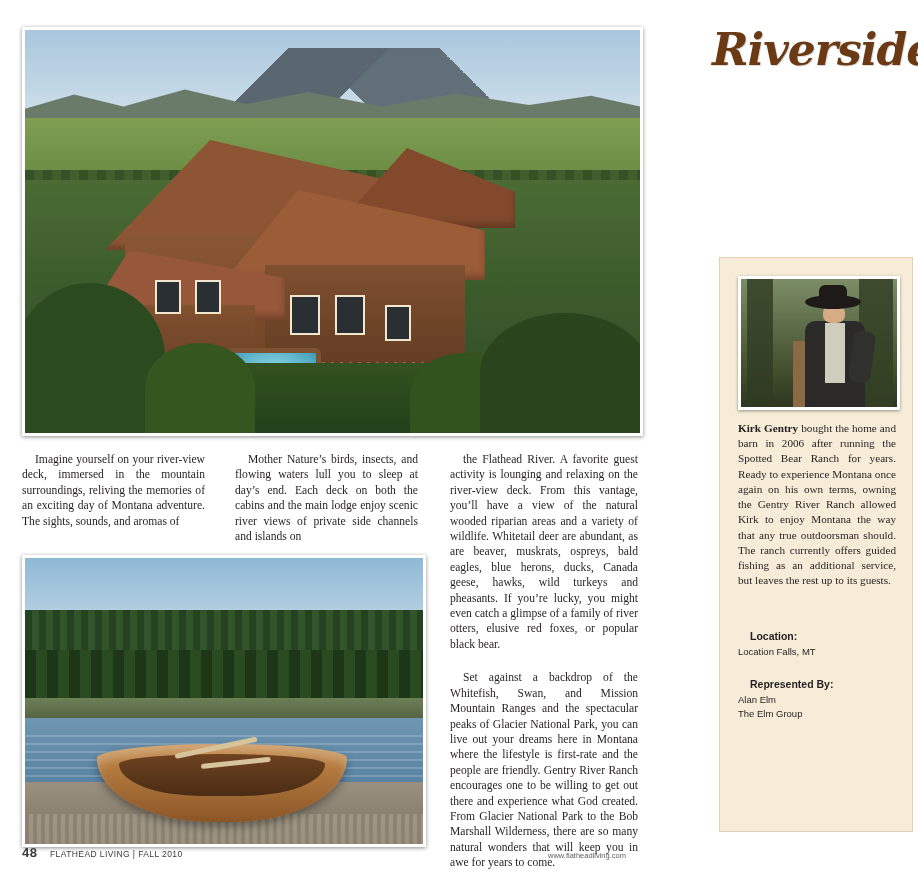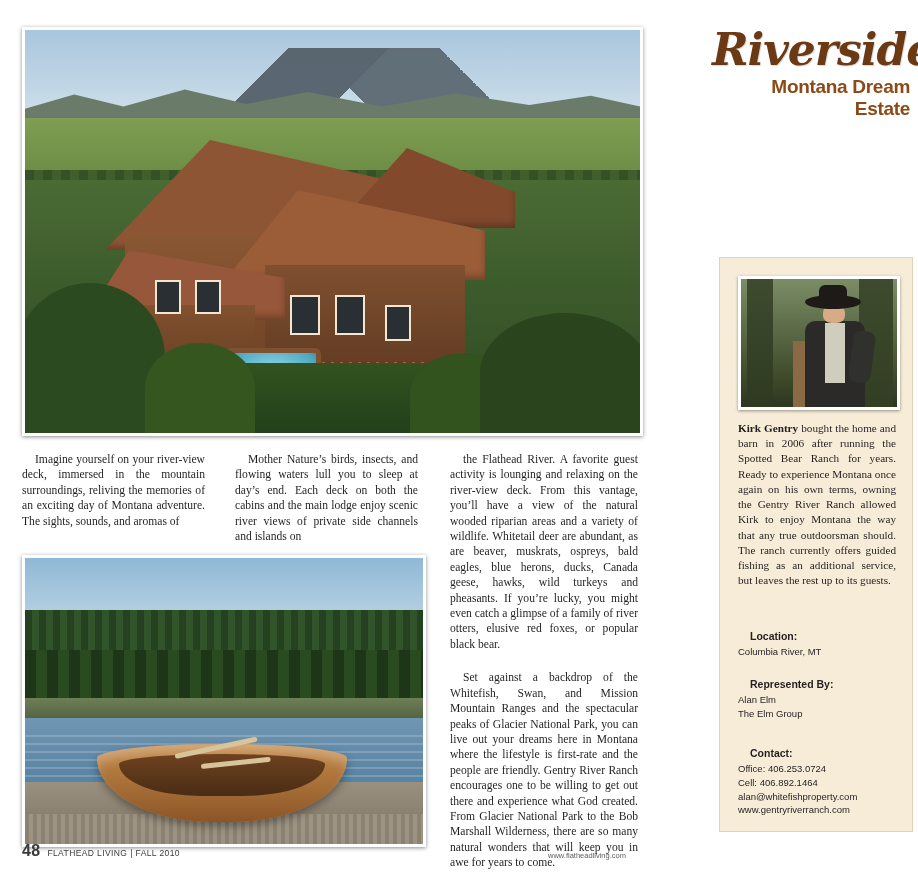--- a/index.html
+++ b/index.html
@@ -203,22 +203,22 @@
     position: absolute;
     left: 22px;
     bottom: 18px;
     font-size: 8.5px;
     letter-spacing: .4px;
     color: #3a3a3a;
     font-family: "Liberation Sans", sans-serif;
   }
   .folio {
     font-weight: bold;
-    font-size: 16px;
-    margin-right: 4px;
+    font-size: 13px;
+    margin-right: 10px;
   }
   .footer-url-1 {
     position: absolute;
     left: 548px;
     bottom: 18px;
     font-size: 7.5px;
     color: #5e5e5e;
     font-family: "Liberation Sans", sans-serif;
   }
 
@@ -398,21 +398,20 @@
       <span class="folio">48</span>
       <span>FLATHEAD LIVING  |  FALL 2010</span>
     </div>
     <div class="footer-url-1">www.flatheadliving.com</div>
   </div>
 
   <div class="right-col">
 
     <div class="masthead">
       <div class="script">Riverside</div>
-      <div class="sub">Montana Dream Estate</div>
     </div>
 
 
   </div>
 
   <div class="sidebar-box">
 
     <div class="portrait">
       <div class="pt-bg"></div>
       <div class="pt-tree1"></div>
@@ -425,31 +424,24 @@
       <div class="pt-hat-top"></div>
       <div class="pt-hat"></div>
     </div>
 
     <div class="sb-text">
       <b>Kirk Gentry</b><span> bought the home and barn in 2006 after running the Spotted Bear Ranch for years. Ready to experience Montana once again on his own terms, owning the Gentry River Ranch allowed Kirk to enjoy Montana the way that any true outdoorsman should. The ranch currently offers guided fishing as an additional service, but leaves the rest up to its guests.</span>
     </div>
 
     <div class="sb-field f-location">
       <div class="sb-label">Location:</div>
-      <div class="sb-val">Columbia River, MT</div>
+      <div class="sb-val">Location Falls, MT</div>
     </div>
 
     <div class="sb-field f-rep">
       <div class="sb-label">Represented By:</div>
       <div class="sb-val">Alan Elm</div>
       <div class="sb-val">The Elm Group</div>
     </div>
 
-    <div class="sb-field f-contact">
-      <div class="sb-label">Contact:</div>
-      <div class="sb-val">Office: 406.253.0724</div>
-      <div class="sb-val">Cell: 406.892.1464</div>
-      <div class="sb-val">alan@whitefishproperty.com</div>
-      <div class="sb-val">www.gentryriverranch.com</div>
-    </div>
   </div>
 
 </div>
 
 </body></html>

